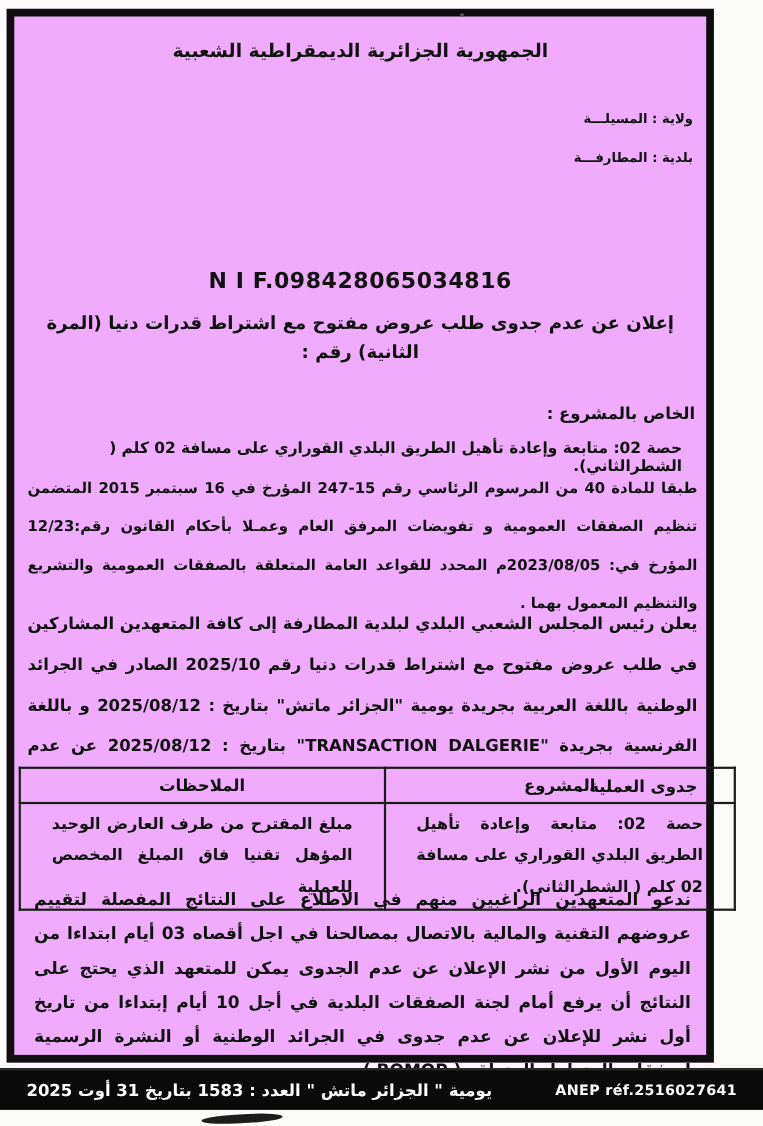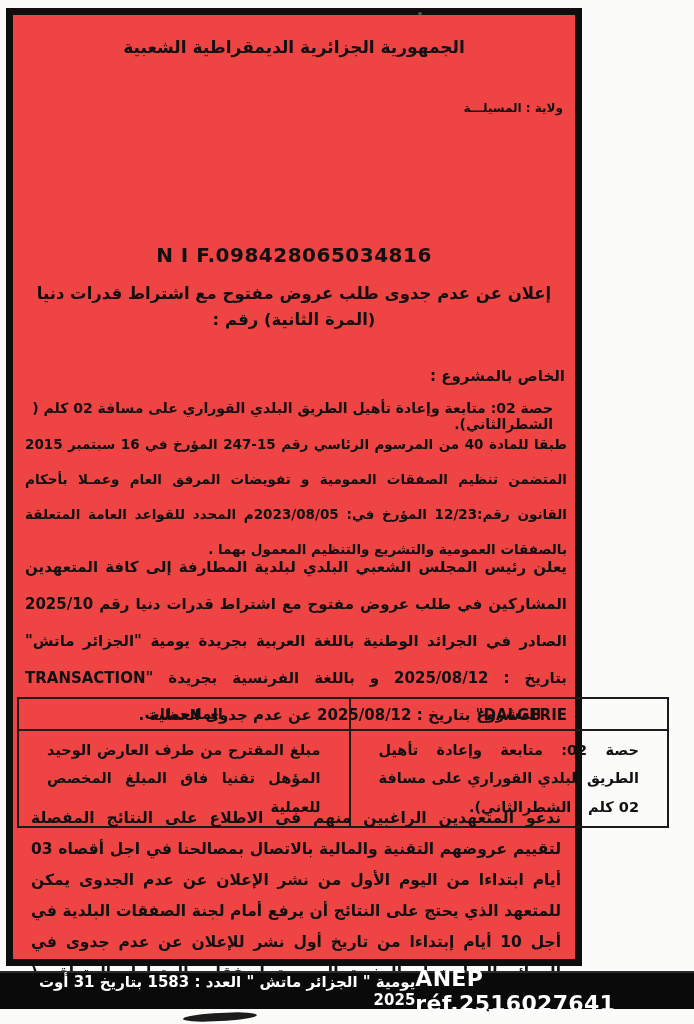--- a/index.html
+++ b/index.html
@@ -3,22 +3,22 @@
 <meta charset="utf-8">
 <style>
   html,body { margin:0; padding:0; background:#ffffff; }
   .page {
     position:relative; width:694px; height:1024px;
     background:#fbfbf9; overflow:hidden;
     font-family:"DejaVu Sans","Liberation Sans",sans-serif;
     color:#111; font-weight:700;
   }
   .frame {
-    position:absolute; left:6px; top:8px; width:576px; height:958px;
-    box-sizing:border-box; border:7px solid #0e0e0e; background:#ef4444;
+    position:absolute; left:6px; top:8px; width:643px; height:958px;
+    box-sizing:border-box; border:7px solid #0e0e0e; background:#f0abfc;
   }
   .republic { position:absolute; top:22px; left:0; right:0; text-align:center; font-size:17px; direction:rtl; }
   .admin    { position:absolute; top:76px; right:12px; text-align:right; font-size:12px; line-height:35px; direction:rtl; }
   .nif      { position:absolute; top:228px; left:0; right:0; text-align:center; font-size:20px; letter-spacing:.5px; direction:ltr; }
   .title1   { position:absolute; top:266px; left:8px; right:8px; text-align:center; font-size:16.5px; direction:rtl; line-height:1.55; }
   .title2   { position:absolute; top:312px; left:0; right:0; text-align:center; font-size:19px; direction:ltr; }
   .proj-label { position:absolute; top:352px; right:10px; font-size:15px; direction:rtl; }
   .proj-lot   { position:absolute; top:385px; right:22px; left:10px; text-align:right; font-size:14px; direction:rtl; }
   .para { direction:rtl; text-align:justify; }
   .legal    { position:absolute; top:412px; left:12px; right:8px; font-size:13.5px; line-height:35px; }
@@ -35,38 +35,39 @@
     font-size:14.5px; line-height:1.95; text-align:justify;margin-top:11px;
   }
   .closing { position:absolute; top:788px; left:18px; right:14px; font-size:15.5px; line-height:31px; }
   .footer-bar {
     position:absolute; left:0; top:971px; width:694px; height:38px;
     box-sizing:border-box; background:#0a0a0a; color:#ffffff;
     display:flex; align-items:center; justify-content:space-between;
     padding:0 24px; border-top:2px solid #2a2a2a;
   }
   .journal { direction:rtl; font-size:15px; }
-  .anep    { direction:ltr; font-size:22px; letter-spacing:.3px; }
+  .anep    { direction:ltr; font-size:13px; letter-spacing:.3px; }
   .smudge {
     position:absolute; left:183px; top:1013px; width:74px; height:8px;
     background:#1c1c1c; border-radius:50%/60%; transform:rotate(-3deg);
   }
   .speck { position:absolute; left:418px; top:12px; width:4px; height:3px; background:#555; border-radius:50%; }
 </style>
 </head>
 <body>
 
 <div class="page">
 
   <div class="frame">
 
     <div class="republic">الجمهورية الجزائرية الديمقراطية الشعبية</div>
 
     <div class="admin">
       <div>ولاية : المسيلـــة</div>
+      <div>بلدية : المطارفـــة</div>
     </div>
 
     <div class="nif">N I F.098428065034816</div>
 
     <div class="title1">إعلان عن عدم جدوى طلب عروض مفتوح مع اشتراط قدرات دنيا (المرة الثانية) رقم :</div>
 
 
     <div class="proj-label">الخاص بالمشروع :</div>
 
     <div class="proj-lot">حصة 02: متابعة وإعادة تأهيل الطريق البلدي القوراري على مسافة 02 كلم ( الشطرالثاني).</div>

